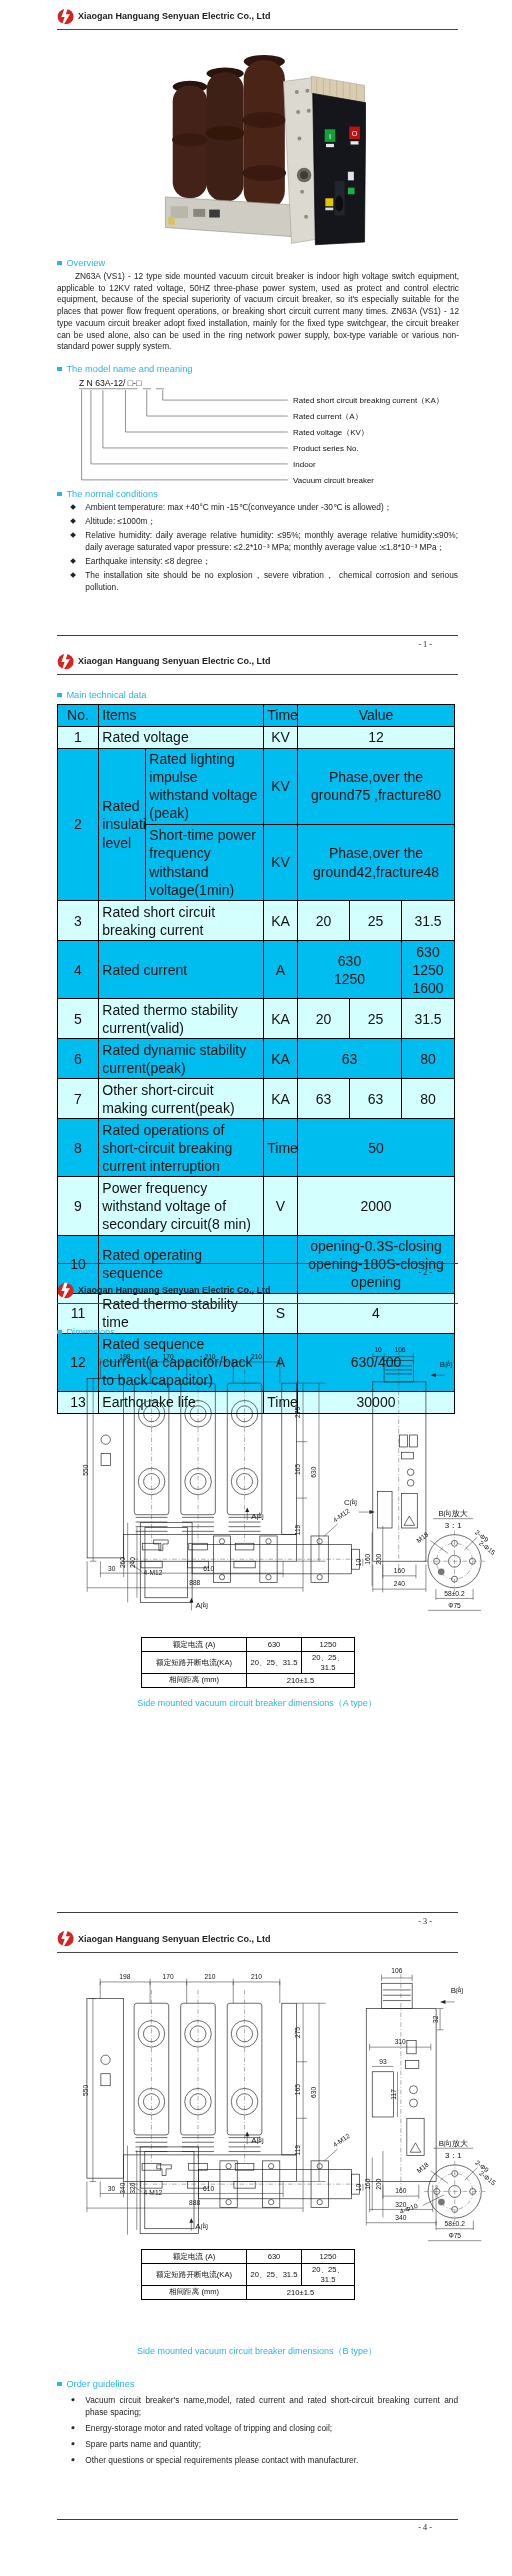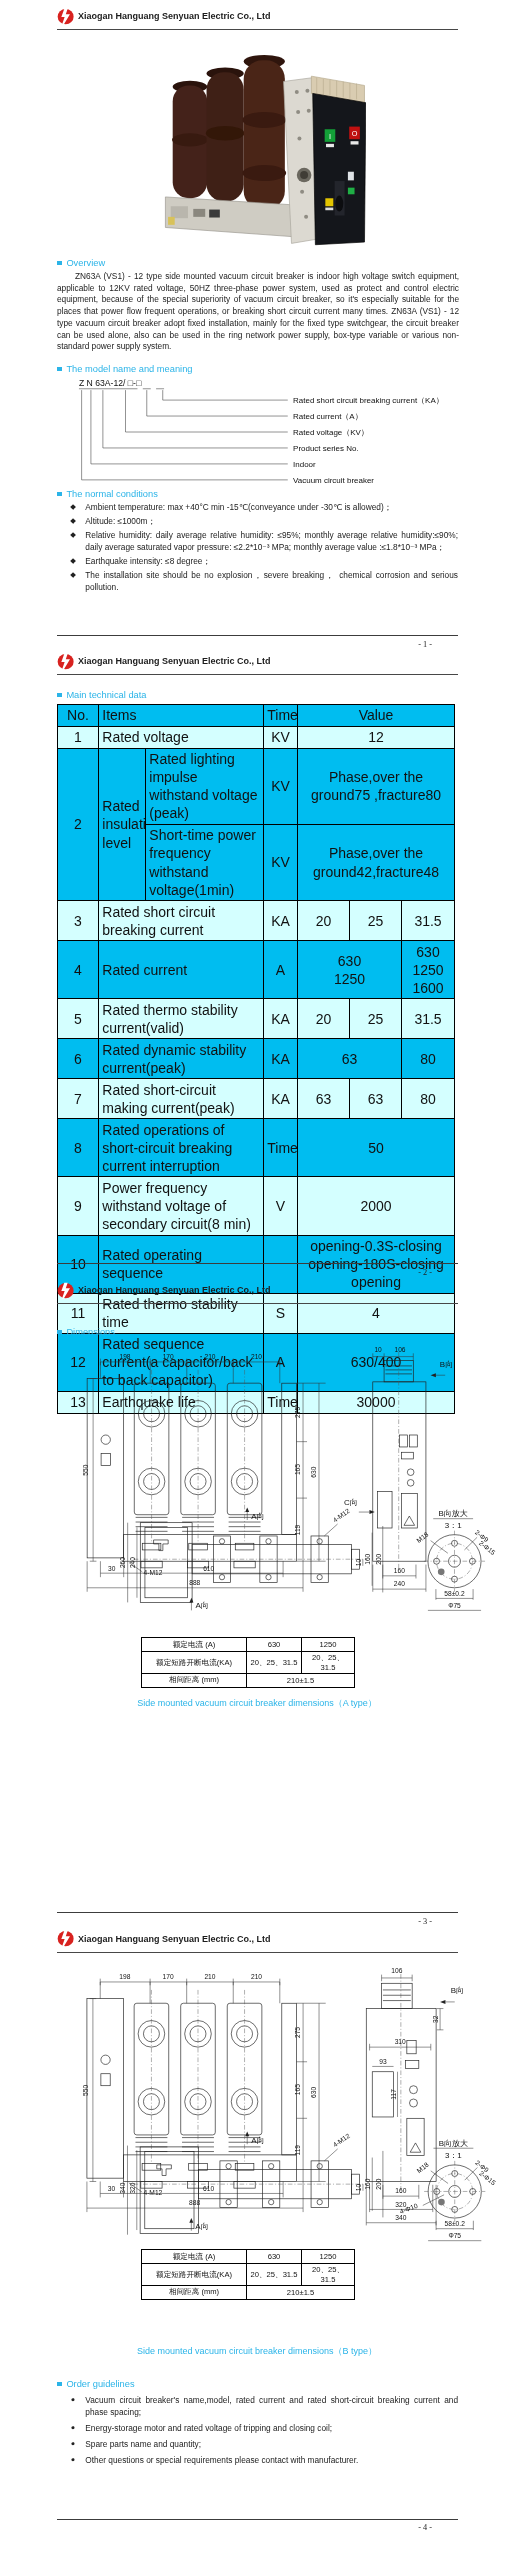--- a/index.html
+++ b/index.html
@@ -139,21 +139,21 @@
     <div class="bi">
         <span class="bullet">◆</span>
         <span class="btxt">Relative humidity: daily average relative humidity: ≤95%; monthly average relative humidity:≤90%; daily average saturated vapor pressure: ≤2.2*10⁻³ MPa; monthly average value :≤1.8*10⁻³ MPa；</span>
       </div>
     <div class="bi">
         <span class="bullet">◆</span>
         <span class="btxt">Earthquake intensity: ≤8 degree；</span>
       </div>
     <div class="bi">
         <span class="bullet">◆</span>
-        <span class="btxt">The installation site should be no explosion，severe breaking，  chemical corrosion and serious pollution.</span>
+        <span class="btxt">The installation site should be no explosion，severe vibration，  chemical corrosion and serious pollution.</span>
       </div>
   </div>
 
   <div class="abs pgline" style="top:635px"></div>
   <div class="abs pgnum" style="top:640px">- 1 -</div>
 
   <svg class="abs" style="left:57px;top:653px" width="17.3" height="17.3" viewBox="0 0 26 26">
     <ellipse cx="13" cy="13" rx="12" ry="11.5" fill="#d8221f"></ellipse>
     <polygon points="11,1 16,1 13.2,9.5 19.5,9.5 10,25 7.5,25 11.5,13.5 6.5,13.5" fill="#fff"></polygon>
   </svg>
@@ -227,21 +227,21 @@
     </tr>
     <tr class="c" style="height:16.6px">
       <td>6</td>
       <td colspan="2" class="it">Rated dynamic stability current(peak)</td>
       <td>KA</td>
       <td colspan="2">63</td>
       <td>80</td>
     </tr>
     <tr class="l" style="height:33px">
       <td>7</td>
-      <td colspan="2" class="it">Rated short-circuit making current(peak)</td>
+      <td colspan="2" class="it">Other short-circuit making current(peak)</td>
       <td>KA</td>
       <td>63</td>
       <td>63</td>
       <td>80</td>
     </tr>
     <tr class="c" style="height:26.6px">
       <td>8</td>
       <td colspan="2" class="it">Rated operations of short-circuit breaking current interruption</td>
       <td>Times</td>
       <td colspan="3">50</td>

